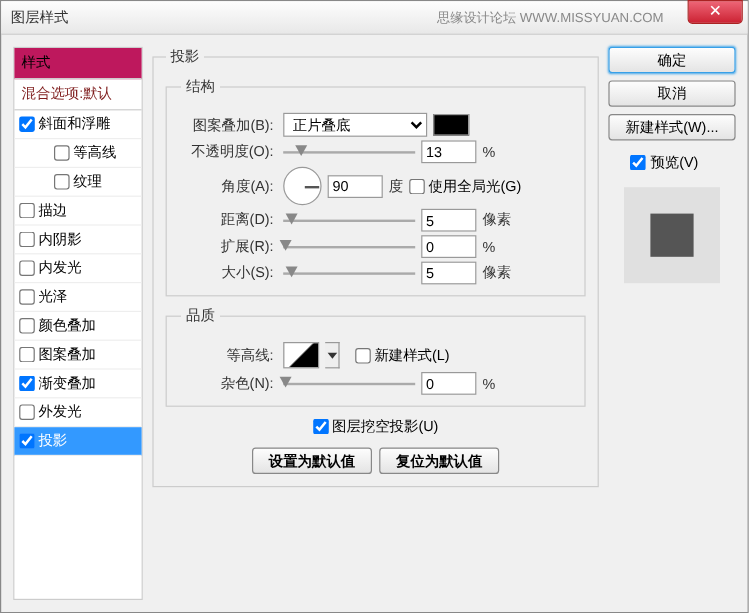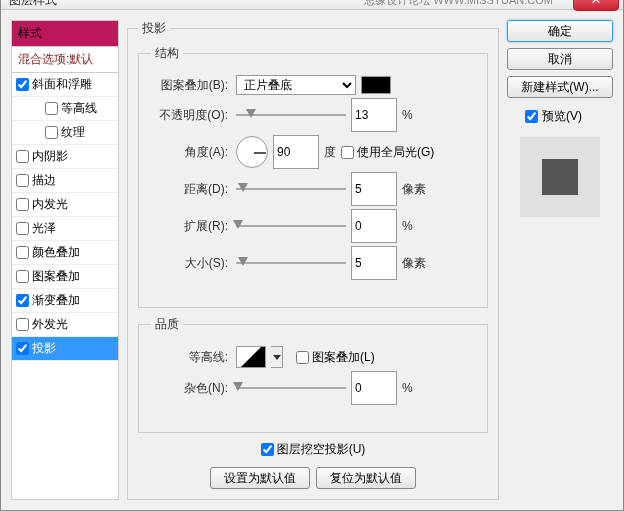--- a/index.html
+++ b/index.html
@@ -13,45 +13,45 @@
 .sidebar { width: 108px; border: 1px solid #ccc; background: #fff; display: flex; flex-direction: column; }
 .sidebar-header { background: #be185d; padding: 4px 6px; border-bottom: 1px solid #ccc; }
 .sidebar-sub { padding: 4px 6px; border-bottom: 1px solid #ccc; color: #7f1d1d; }
 .sidebar-item { display: flex; align-items: center; padding: 3px 4px; border-bottom: 1px solid #eee; cursor: pointer; }
 .sidebar-item.selected { background: #3399ff; color: #fff; }
 .sidebar-item input { margin-right: 3px; }
 .sidebar-item.sub { padding-left: 33px; }
 .main-panel { flex: 1; display: flex; flex-direction: column; gap: 8px; }
 fieldset { border: 1px solid #ccc; padding: 8px 10px 10px; }
 legend { padding: 0 4px; color: #333; }
-.innerset { border: 1px solid #ccc; padding: 10px 12px 24px; margin-bottom: 8px; }
+.innerset { border: 1px solid #ccc; padding: 10px 12px 6px; margin-bottom: 8px; }
 .innerset legend { font-size: 12px; }
 .row { display: flex; align-items: center; margin: 3px 0; gap: 5px; }
 .label { width: 80px; text-align: right; color: #333; padding-right: 3px; }
 select { height: 20px; border: 1px solid #999; background: #fff; padding: 0 3px; }
 .black-swatch { width: 30px; height: 18px; background: #000; border: 1px solid #999; display: inline-block; }
 .slider-track { position: relative; width: 110px; height: 14px; display: inline-block; }
 .slider-track:before { content: ''; position: absolute; left: 0; right: 0; top: 6px; height: 2px; background: #aaa; }
 .slider-thumb { position: absolute; top: 1px; width: 0; height: 0; border-left: 5px solid transparent; border-right: 5px solid transparent; border-top: 9px solid #888; }
-.num-input { width: 46px; height: 34px; border: 1px solid #999; text-align: left; padding: 0 3px; background: #fff; }
+.num-input { width: 46px; height: 19px; border: 1px solid #999; text-align: left; padding: 0 3px; background: #fff; }
 .unit { color: #333; }
 .angle-dial { width: 32px; height: 32px; border: 1px solid #999; border-radius: 50%; background: #fff; position: relative; display: inline-block; }
 .angle-dial:after { content: ''; position: absolute; width: 2px; height: 12px; background: #555; left: 15px; top: 3px; transform-origin: 50% 13px; transform: rotate(90deg); }
 .chk { display: flex; align-items: center; gap: 3px; }
 .contour-swatch { width: 30px; height: 22px; border: 1px solid #999; background: linear-gradient(135deg, #fff 0%, #fff 48%, #000 52%, #000 100%); display: inline-block; }
 .contour-dd { width: 12px; height: 22px; border: 1px solid #999; border-left: none; display: inline-block; background: #eee; position: relative; }
 .contour-dd:after { content:''; position: absolute; top: 8px; left: 2px; border-left: 4px solid transparent; border-right: 4px solid transparent; border-top: 5px solid #333; }
 .dlg-btn { width: 100px; height: 22px; border: 1px solid #888; background: linear-gradient(#fdfdfd,#e4e4e4); border-radius: 3px; cursor: pointer; text-align: center; line-height: 20px; }
 .right-panel { width: 106px; display: flex; flex-direction: column; gap: 6px; }
 .right-panel .dlg-btn { width: 100%; }
 .right-panel .dlg-btn.primary { border: 1px solid #37a0e8; box-shadow: 0 0 2px #37a0e8; }
 .preview-chk { margin-top: 4px; display: flex; align-items: center; gap: 4px; padding-left: 18px; }
 .preview-box { margin-top: 6px; width: 80px; height: 80px; background: #e0e0e0; align-self: center; display: flex; align-items: center; justify-content: center; }
 .preview-inner { width: 36px; height: 36px; background: #555; }
-.twobtns { display: flex; gap: 6px; justify-content: center; }
+.twobtns { display: flex; gap: 6px; justify-content: center; font-weight: bold; }
 </style>
 </head>
 <body>
 
 <div class="window">
   <div class="titlebar">
     <span class="title">图层样式</span>
     <span class="subtitle">思缘设计论坛  WWW.MISSYUAN.COM</span>
     <div class="close-btn">✕</div>
   </div>
@@ -67,25 +67,25 @@
           <div class="sidebar-item sub">
             <input type="checkbox" style="">
             <span>等高线</span>
           </div>
           <div class="sidebar-item sub">
             <input type="checkbox" style="">
             <span>纹理</span>
           </div>
           <div class="sidebar-item">
             <input type="checkbox" style="">
+            <span>描边</span>
+          </div>
+          <div class="sidebar-item">
+            <input type="checkbox" style="">
             <span>内阴影</span>
-          </div>
-          <div class="sidebar-item">
-            <input type="checkbox" style="">
-            <span>描边</span>
           </div>
           <div class="sidebar-item">
             <input type="checkbox" style="">
             <span>内发光</span>
           </div>
           <div class="sidebar-item">
             <input type="checkbox" style="">
             <span>光泽</span>
           </div>
           <div class="sidebar-item">
@@ -174,21 +174,21 @@
 
         <fieldset class="innerset">
           <legend>品质</legend>
 
           <div class="row">
             <span class="label">等高线:</span>
             <span class="contour-swatch"></span>
               <span class="contour-dd"></span>
             <label class="chk" style="margin-left:8px">
                 <input type="checkbox" style="">
-                <span>图案叠加(L)</span>
+                <span>新建样式(L)</span>
               </label>
           </div>
 
           <div class="row">
             <span class="label">杂色(N):</span>
             <span class="slider-track">
                 <span class="slider-thumb" style="left:-3px"></span>
               </span>
             <input class="num-input" value="0" style="">
             <span class="unit">%</span>

